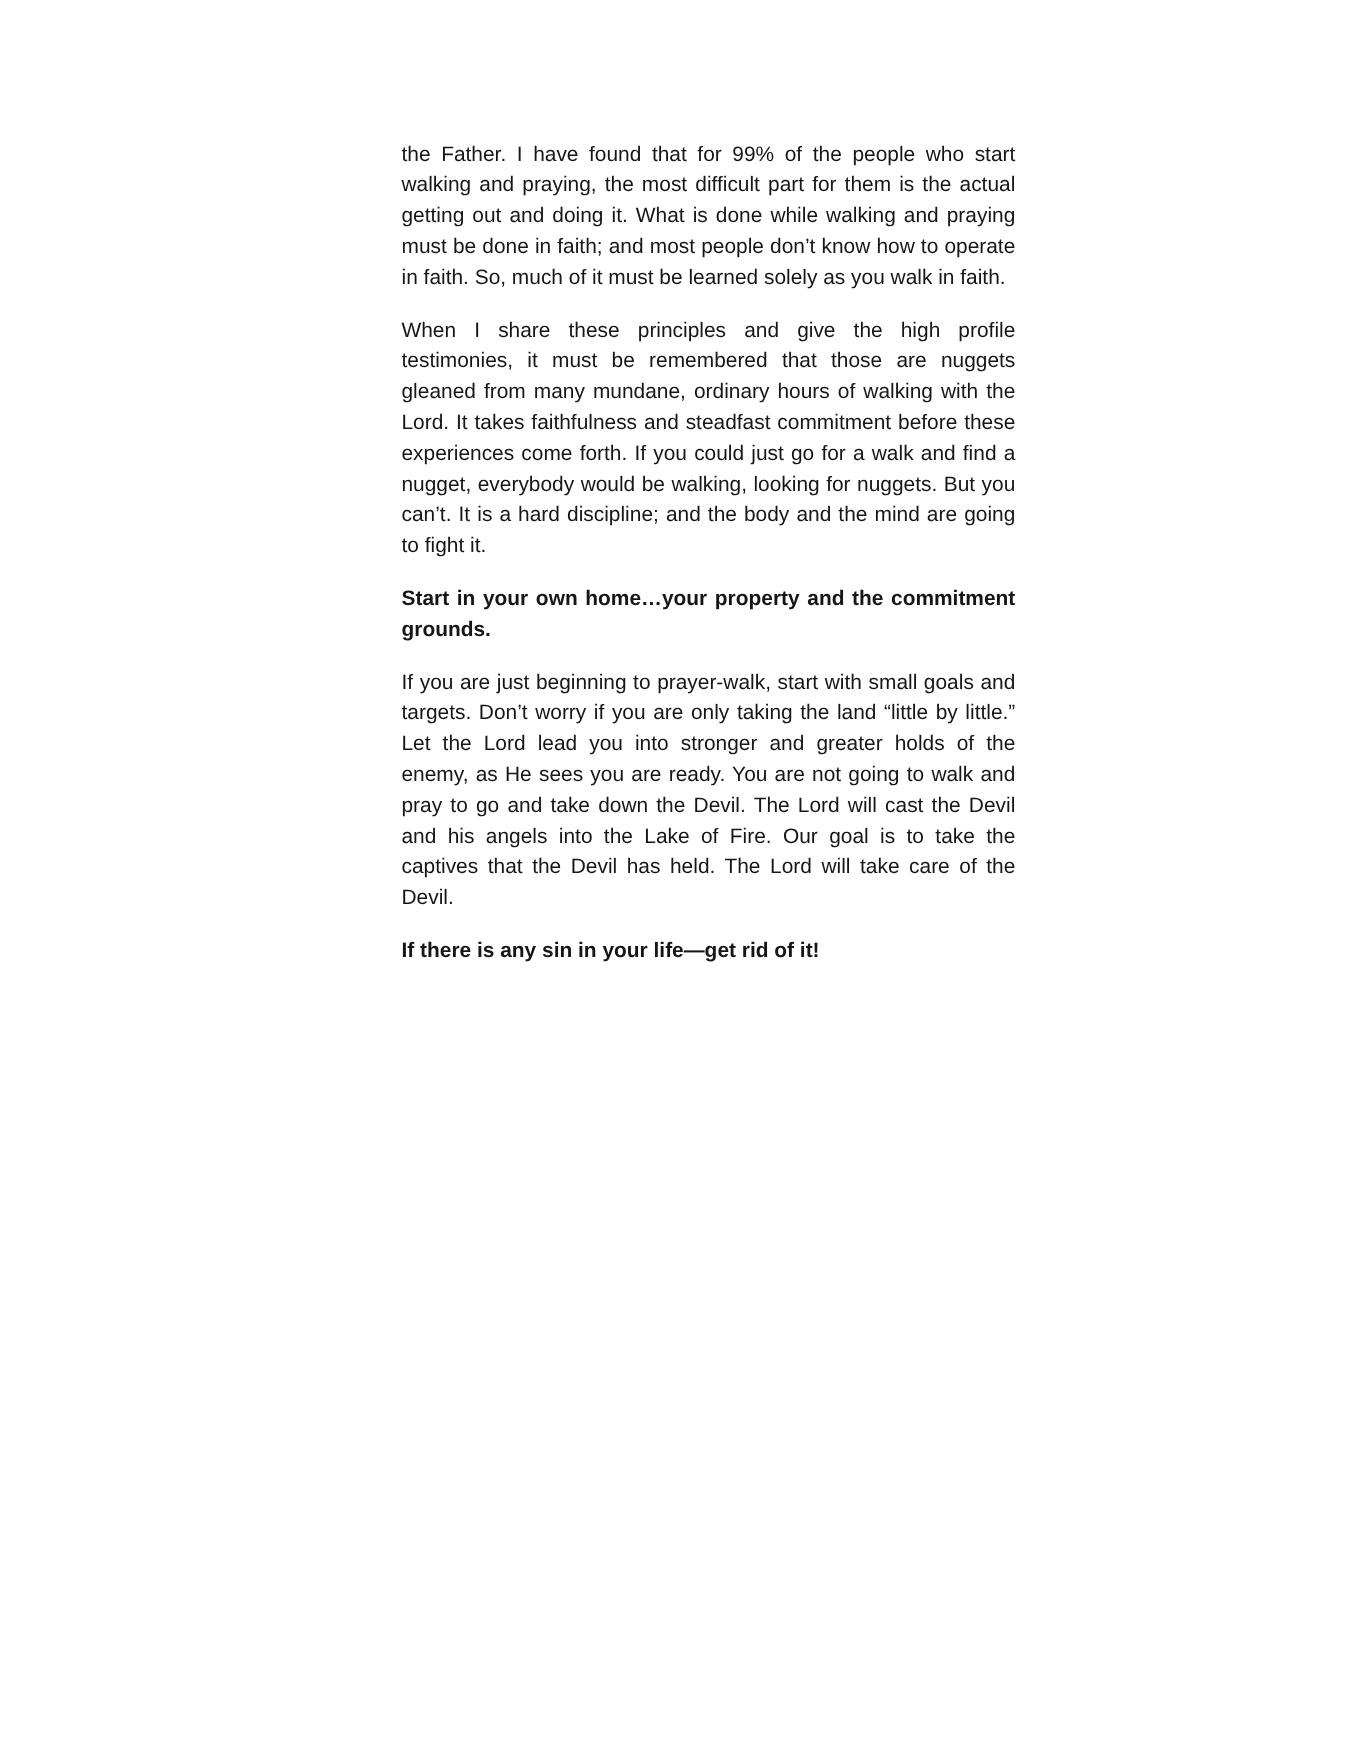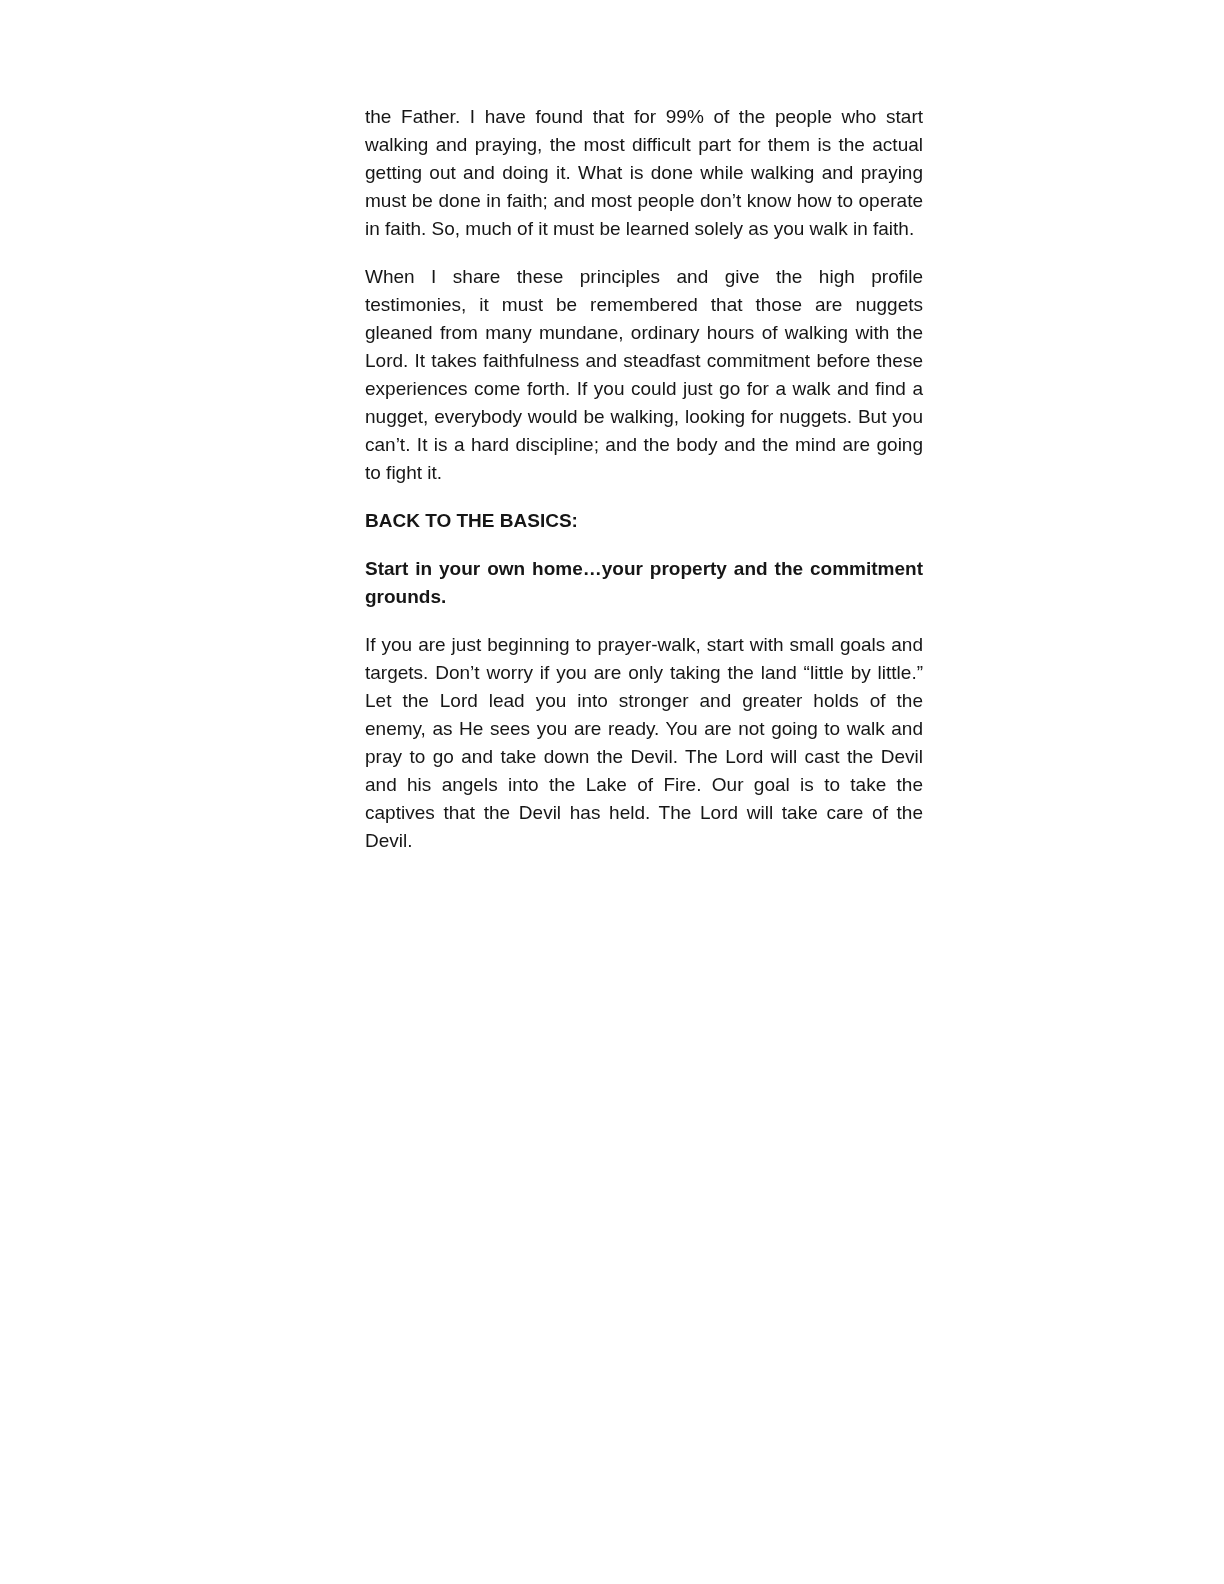--- a/index.html
+++ b/index.html
@@ -8,20 +8,21 @@
     background: #ffffff;
   }
   .page {
     position: relative;
     width: 1224px;
     height: 1548px;
     background: #ffffff;
     overflow: hidden;
     font-family: "Liberation Sans", sans-serif;
     color: #161616;
+    margin-top: 24px;
   }
   .text-column {
     position: absolute;
     left: 365px;
     top: 103px;
     width: 558px;
   }
   .text-column p {
     margin: 0 0 20px 0;
     font-size: 19px;
@@ -49,17 +50,17 @@
     color: #161616;
   }
 </style>
 </head>
 <body>
 
 <div class="page">
   <div class="text-column">
     <p class="body">the Father. I have found that for 99% of the people who start walking and praying, the most difficult part for them is the actual getting out and doing it. What is done while walking and praying must be done in faith; and most people don’t know how to operate in faith. So, much of it must be learned solely as you walk in faith.</p>
     <p class="body">When I share these principles and give the high profile testimonies, it must be remembered that those are nuggets gleaned from many mundane, ordinary hours of walking with the Lord. It takes faithfulness and steadfast commitment before these experiences come forth. If you could just go for a walk and find a nugget, everybody would be walking, looking for nuggets. But you can’t. It is a hard discipline; and the body and the mind are going to fight it.</p>
-    <p class="heading">BACK TO THE BASICS:</p>
     <p class="bold">Start in your own home…your property and the commitment grounds.</p>
     <p class="body">If you are just beginning to prayer-walk, start with small goals and targets. Don’t worry if you are only taking the land “little by little.” Let the Lord lead you into stronger and greater holds of the enemy, as He sees you are ready. You are not going to walk and pray to go and take down the Devil. The Lord will cast the Devil and his angels into the Lake of Fire. Our goal is to take the captives that the Devil has held. The Lord will take care of the Devil.</p>
+    <p class="bold-single">If there is any sin in your life—get rid of it!</p>
   </div>
 </div>
 
 </body></html>

